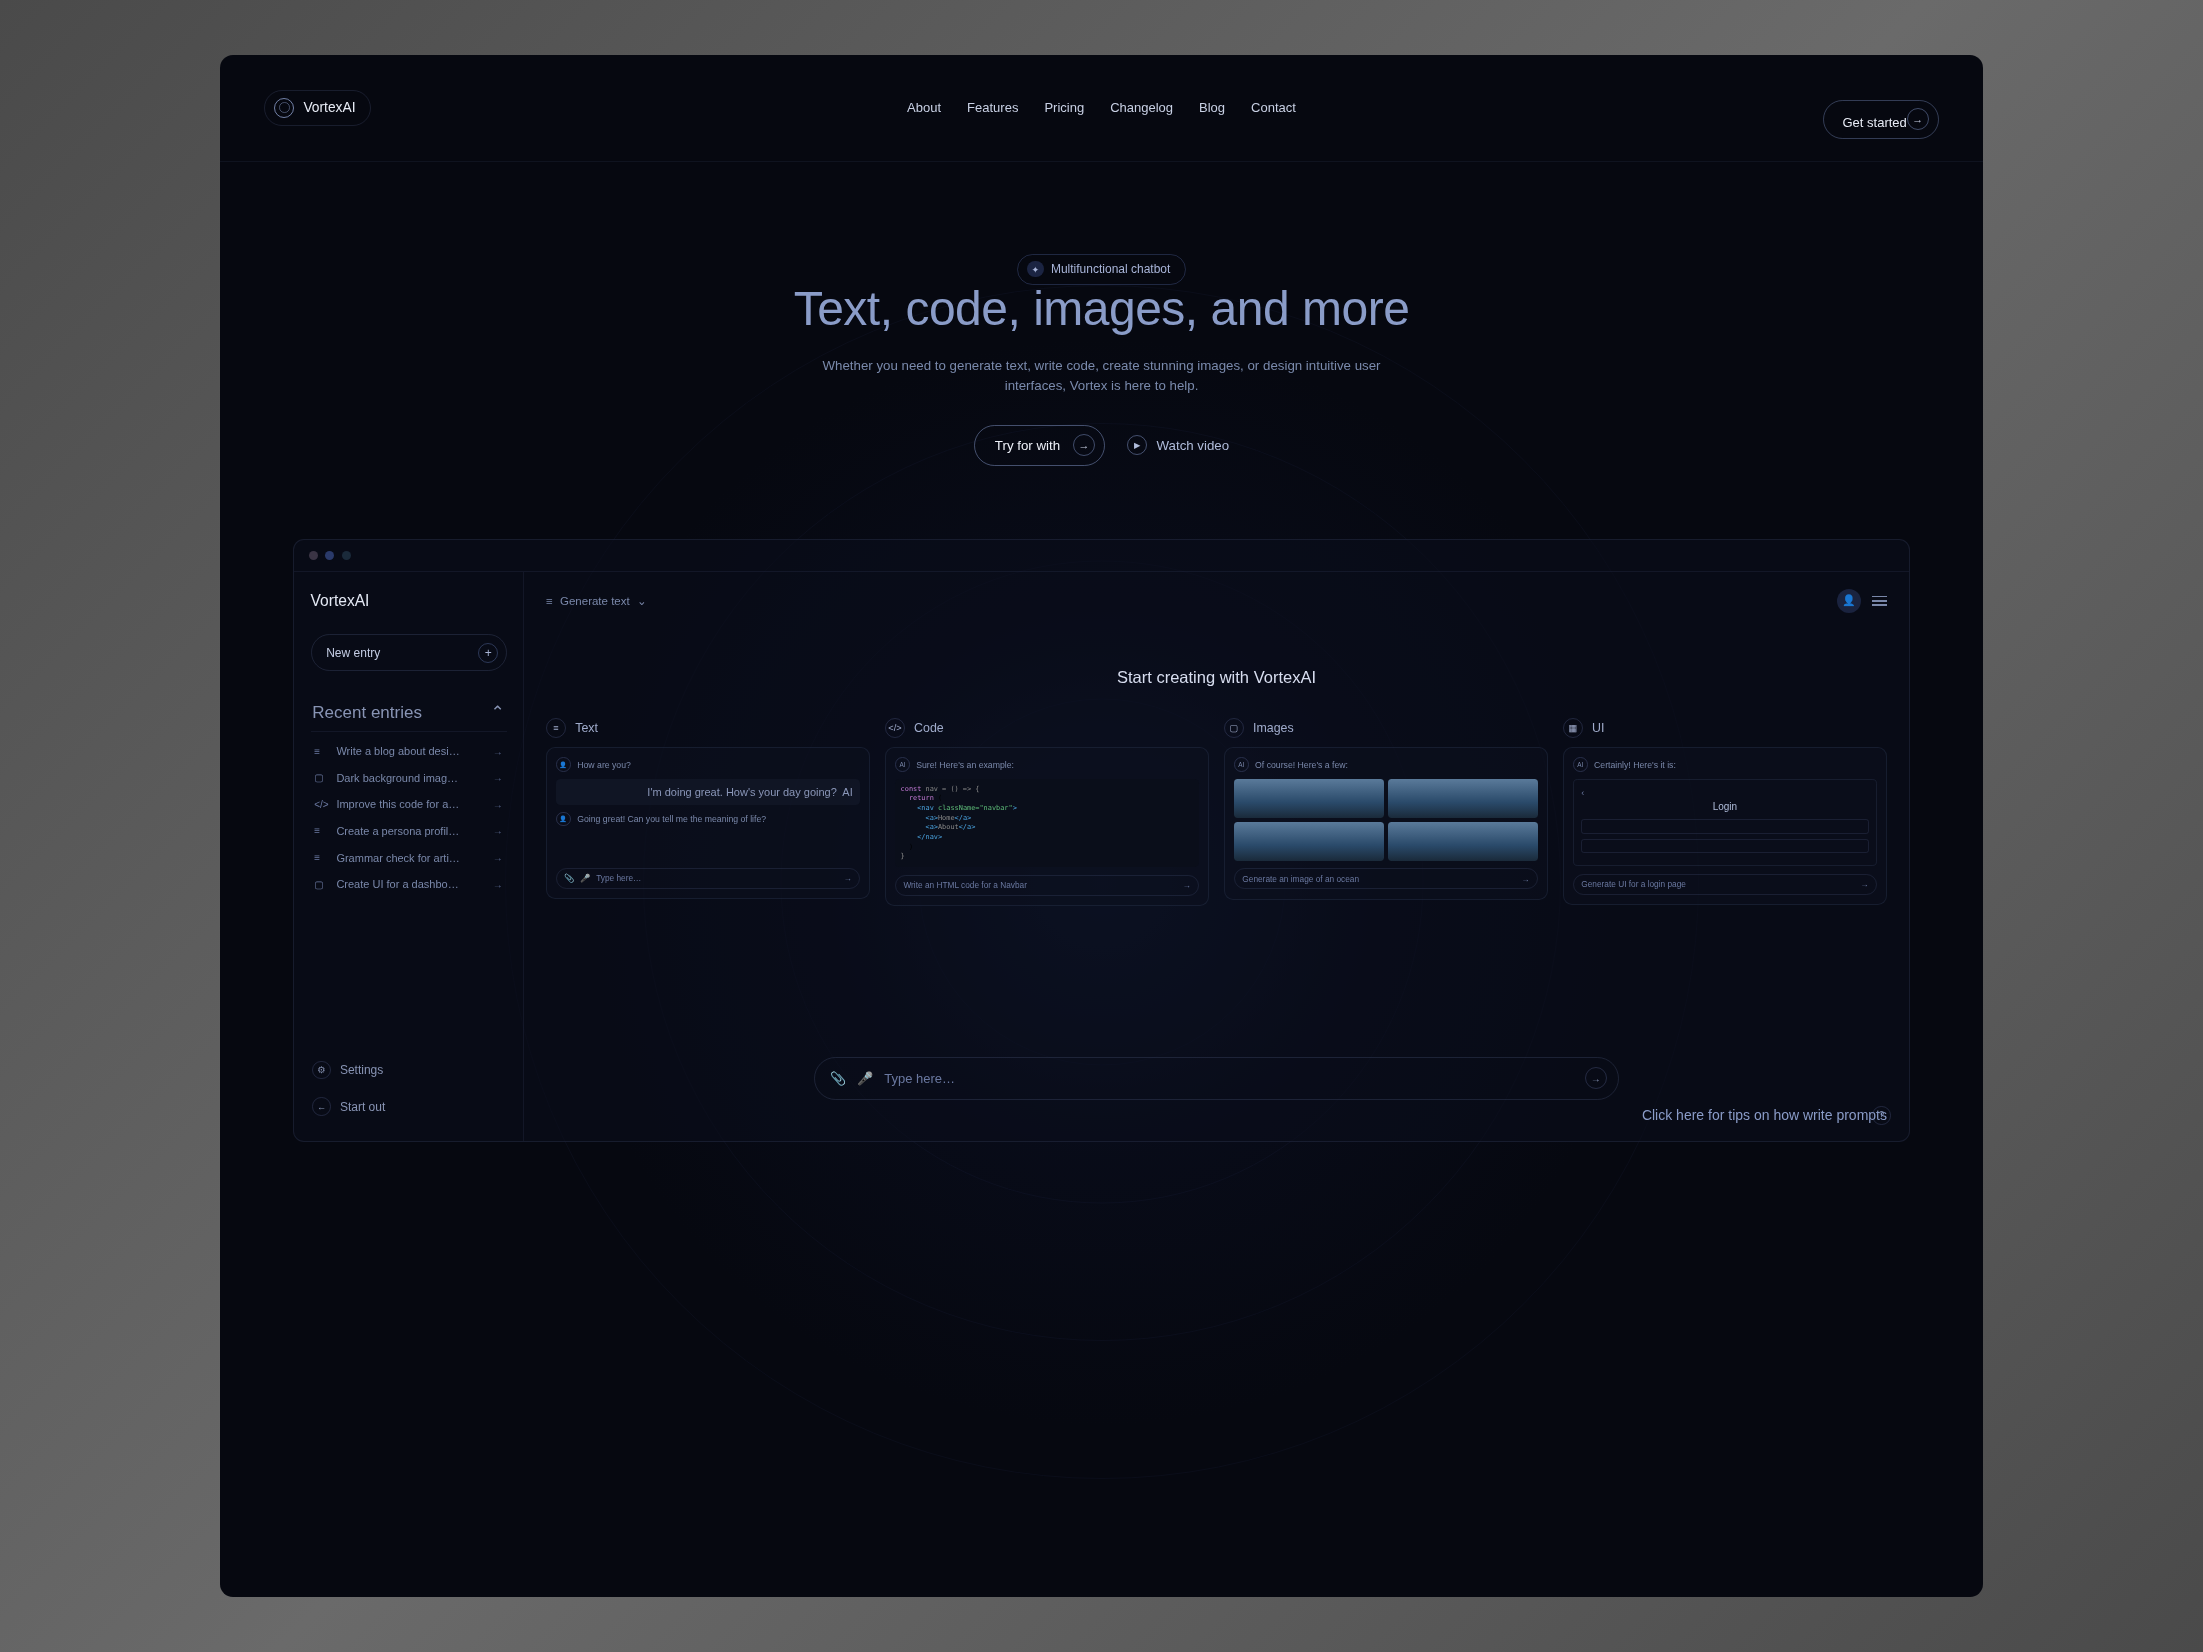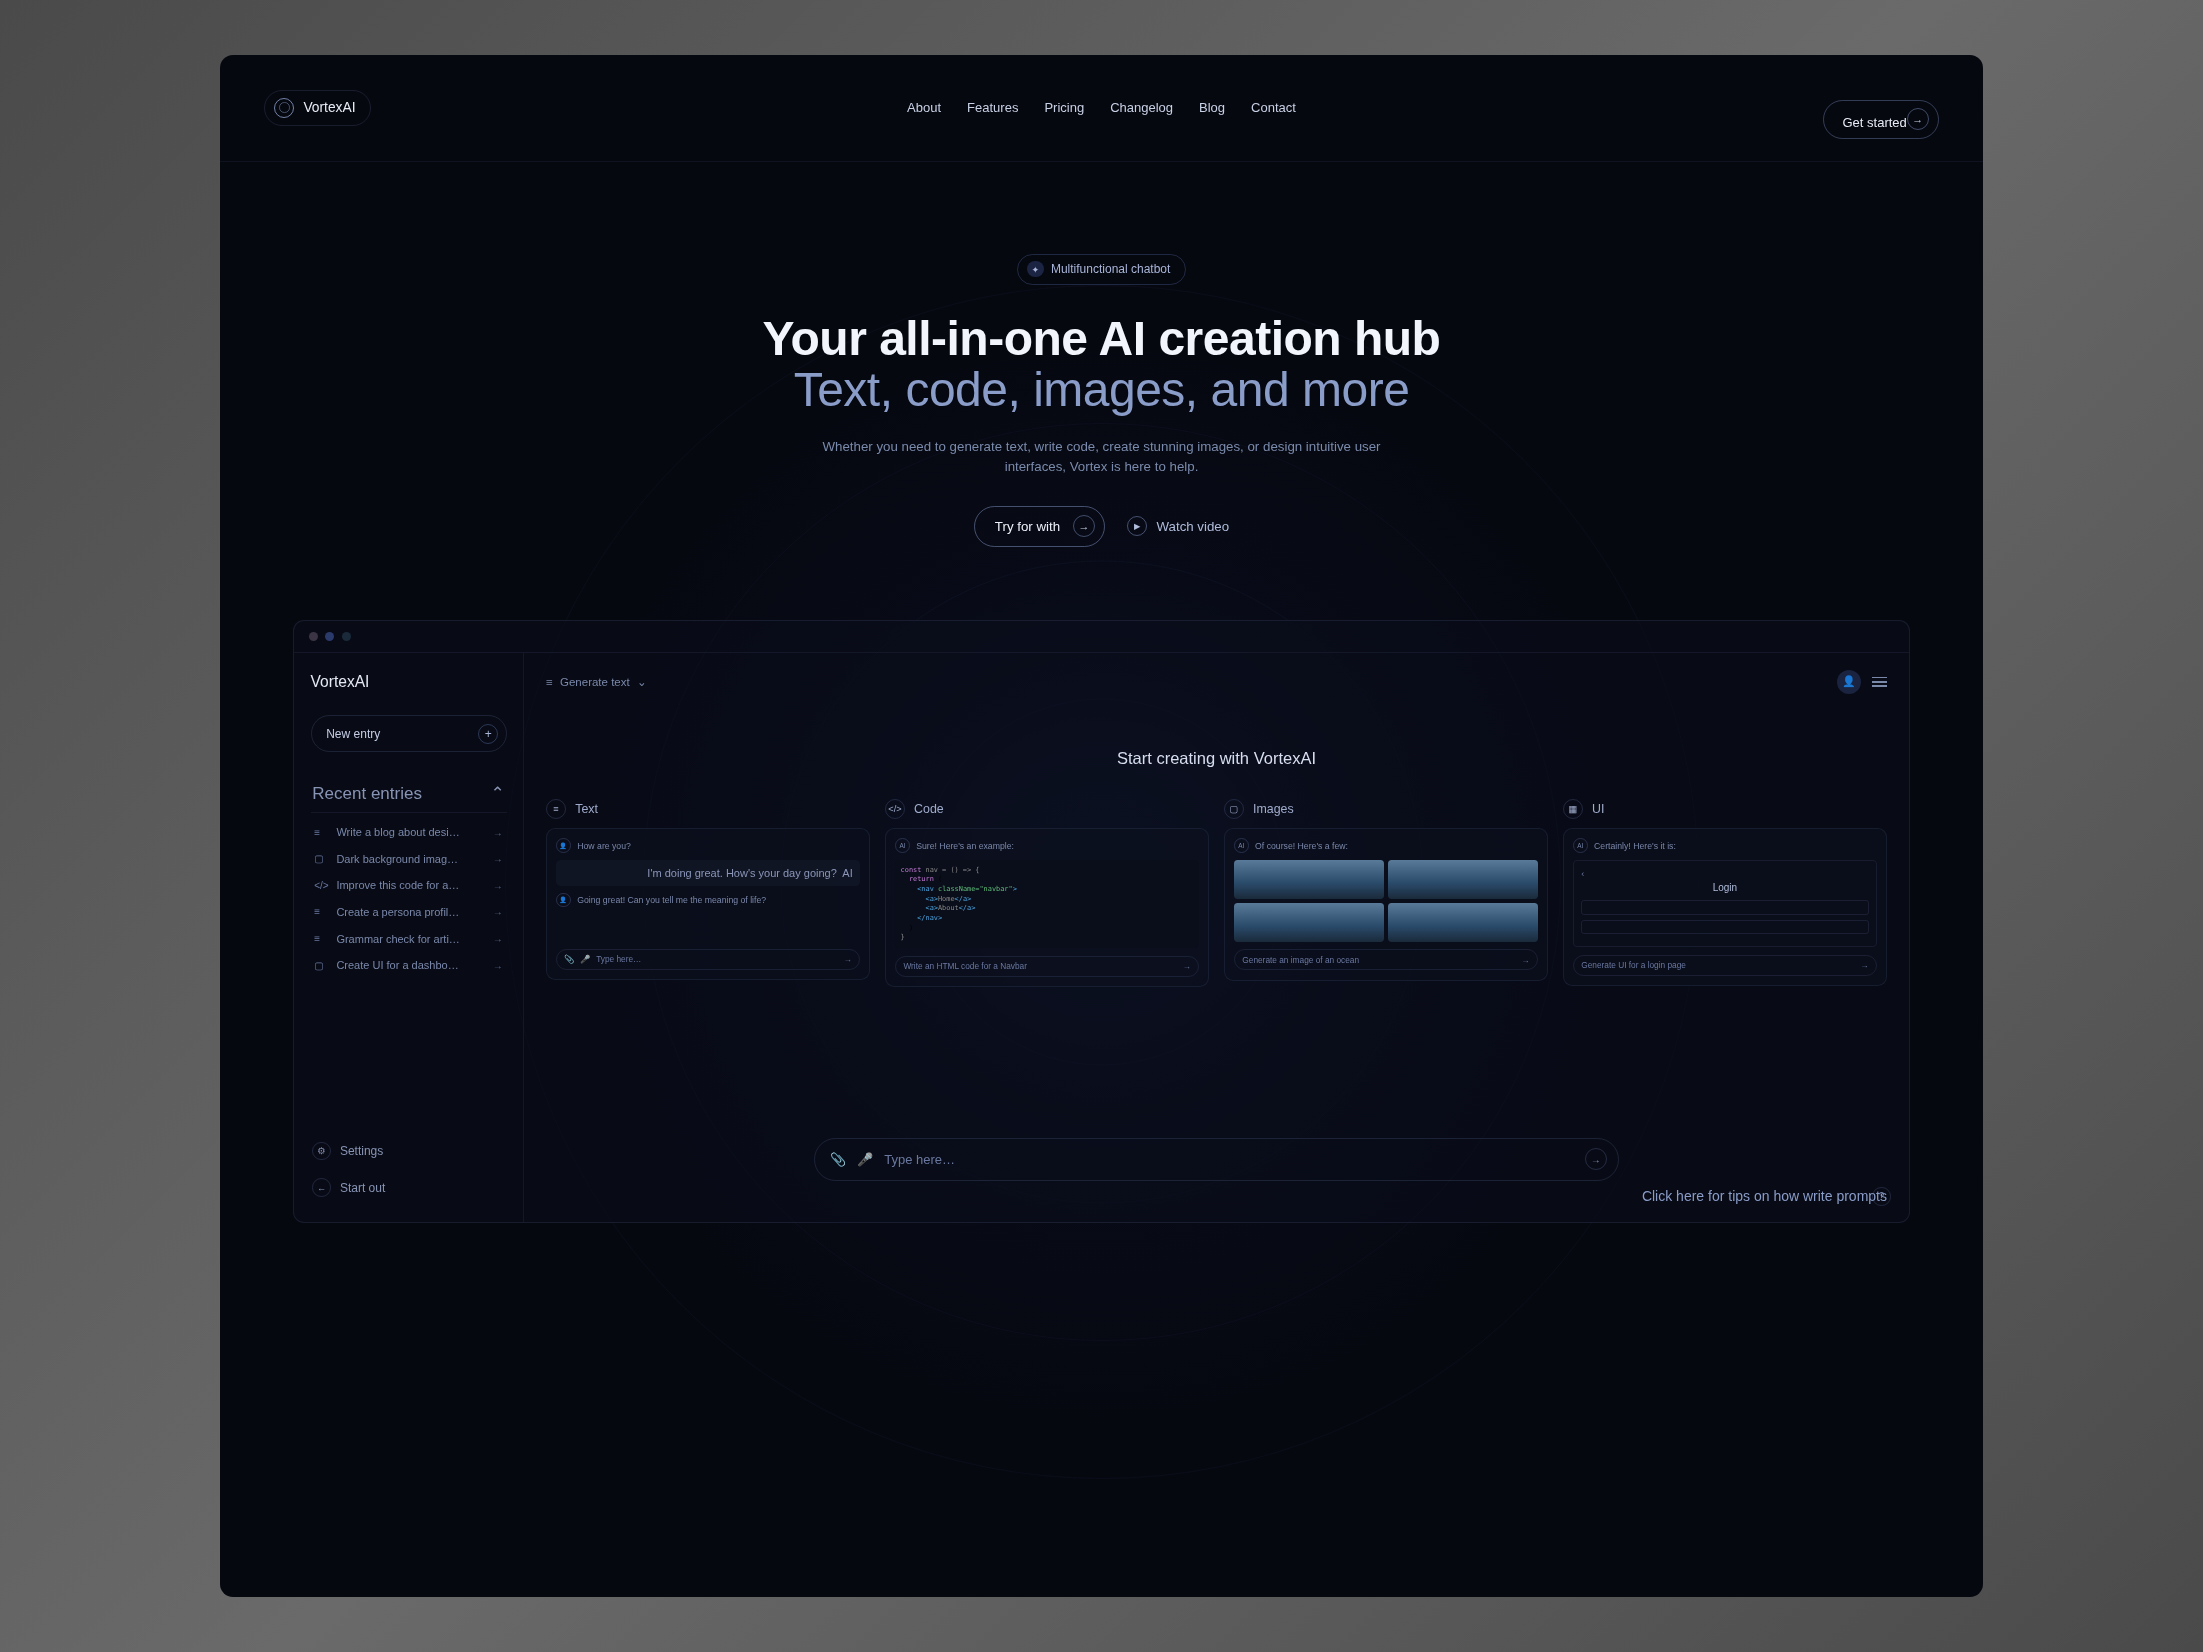--- a/index.html
+++ b/index.html
@@ -434,21 +434,20 @@
       <span>Get started</span>
       <span class="arrow-circ">→</span>
     </div>
   </div>
 
   <section class="hero">
     <div class="badge">
       <span class="badge-ico">✦</span>
       <span>Multifunctional chatbot</span>
     </div>
-    <h1>Your all-in-one AI creation hub</h1>
     <h2>Text, code, images, and more</h2>
     <p>Whether you need to generate text, write code, create stunning images, or design intuitive user interfaces, Vortex is here to help.</p>
     <div class="hero-actions">
       <div class="btn-outline">
         <span>Try for with</span>
         <span class="arrow-circ">→</span>
       </div>
       <div class="btn-ghost">
         <span class="play-circ">▶</span>
         <span>Watch video</span>

